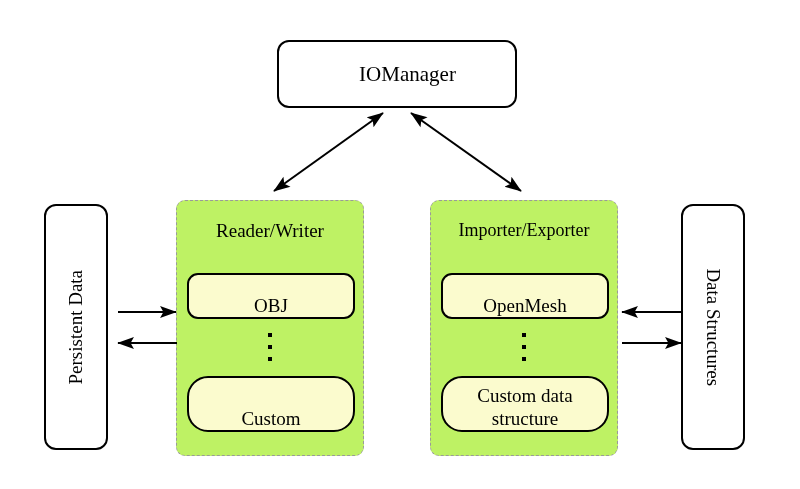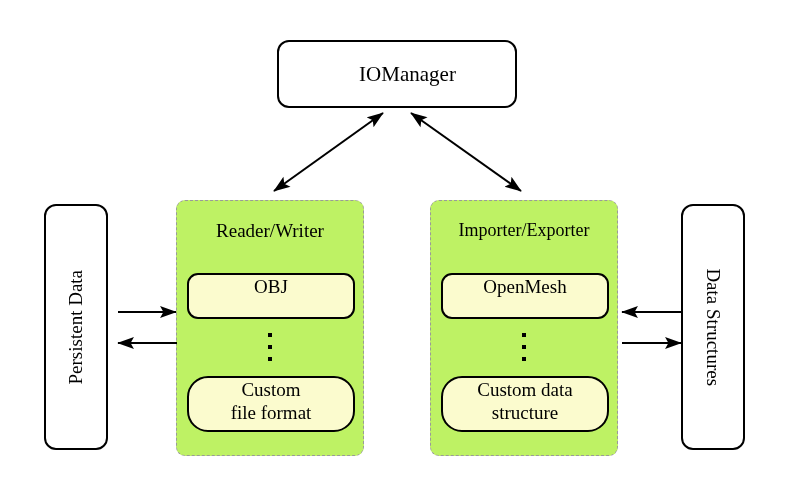--- a/index.html
+++ b/index.html
@@ -90,21 +90,21 @@
   
   .inner {
     position: absolute;
     box-sizing: border-box;
     left: 10px;
     width: 168px;
     border: 2.6px solid #000000;
     border-radius: 11px;
     background: #fbfbce;
     display: flex;
-    align-items: flex-start;
+    align-items: flex-end;
     justify-content: center;
     text-align: center;
     font-size: 19px;
     line-height: 1.22;
   }
   .inner-top    { top: 72px;  height: 46px; }
   .inner-bottom { top: 175px; height: 56px; border-radius: 21px; }
 
   
   .vdots {
@@ -162,21 +162,20 @@
 
     <div class="vdots">
       <span></span>
         <span></span>
         <span></span>
     </div>
 
     <div class="inner inner-bottom">
       <div>
         <div>Custom</div>
-        <div>file format</div>
       </div>
     </div>
   </div>
 
   <div class="group group-importer">
     <div class="group-title">Importer/Exporter</div>
 
     <div class="inner inner-top">
       <span>OpenMesh</span>
     </div>

